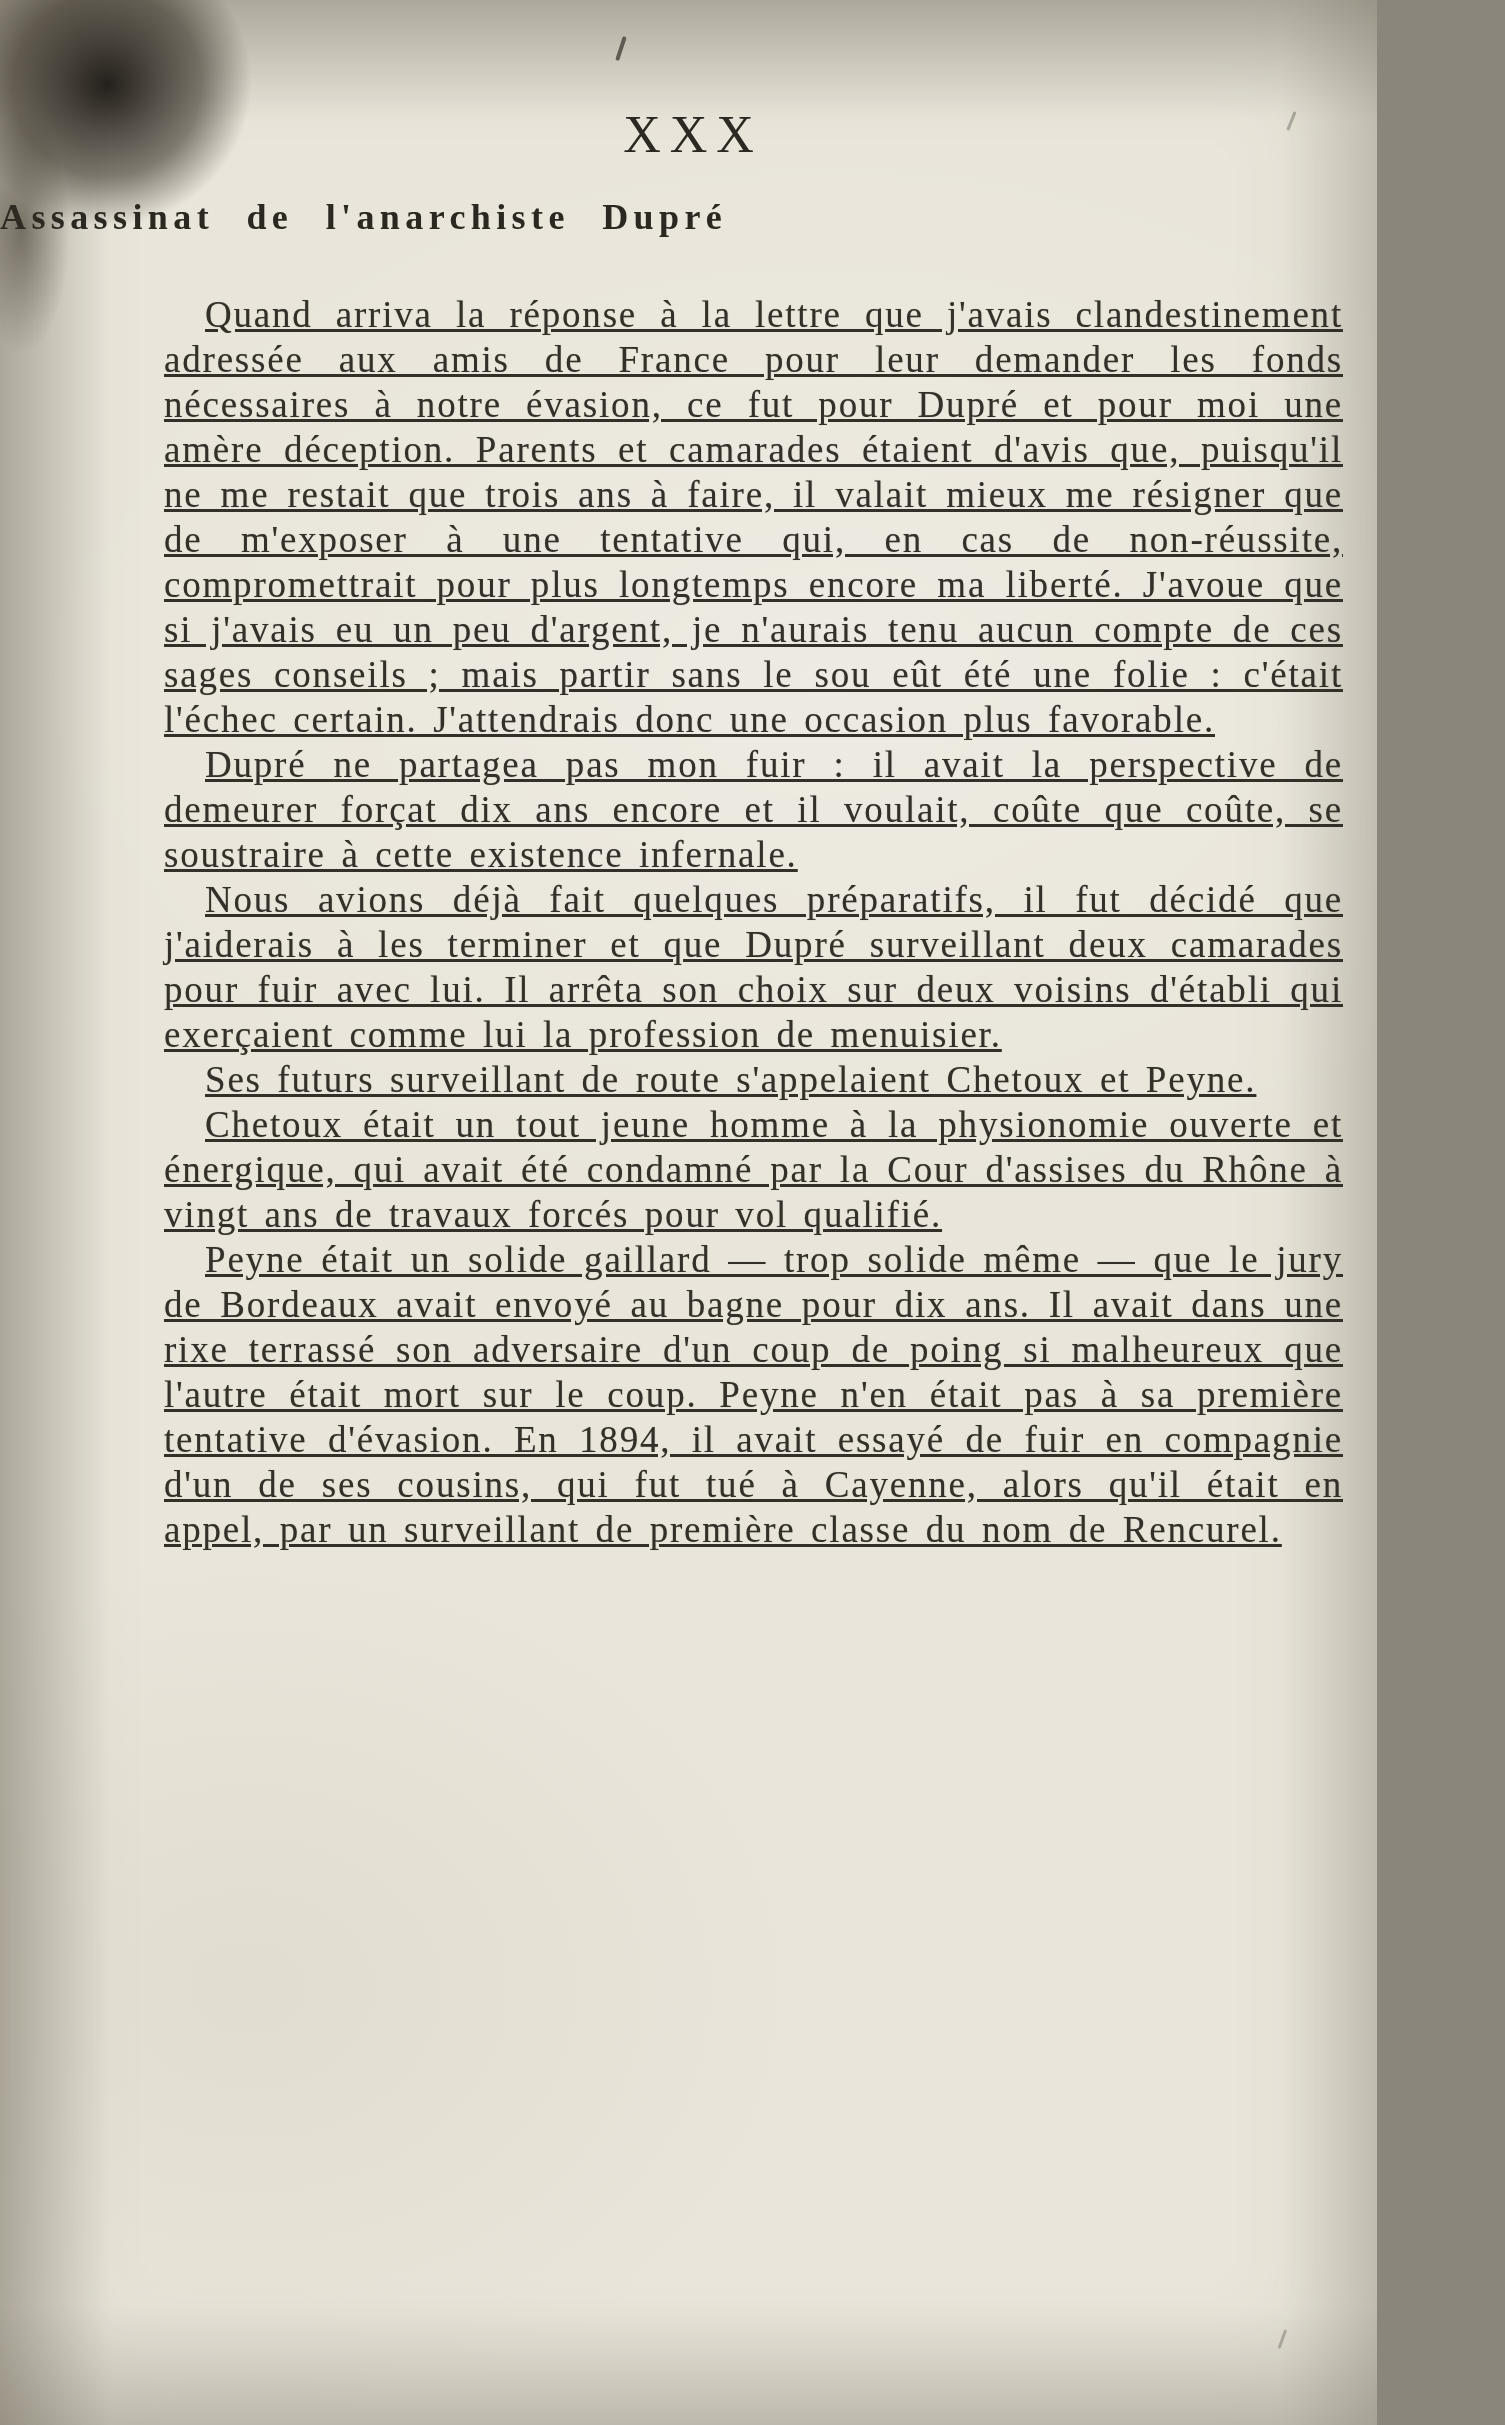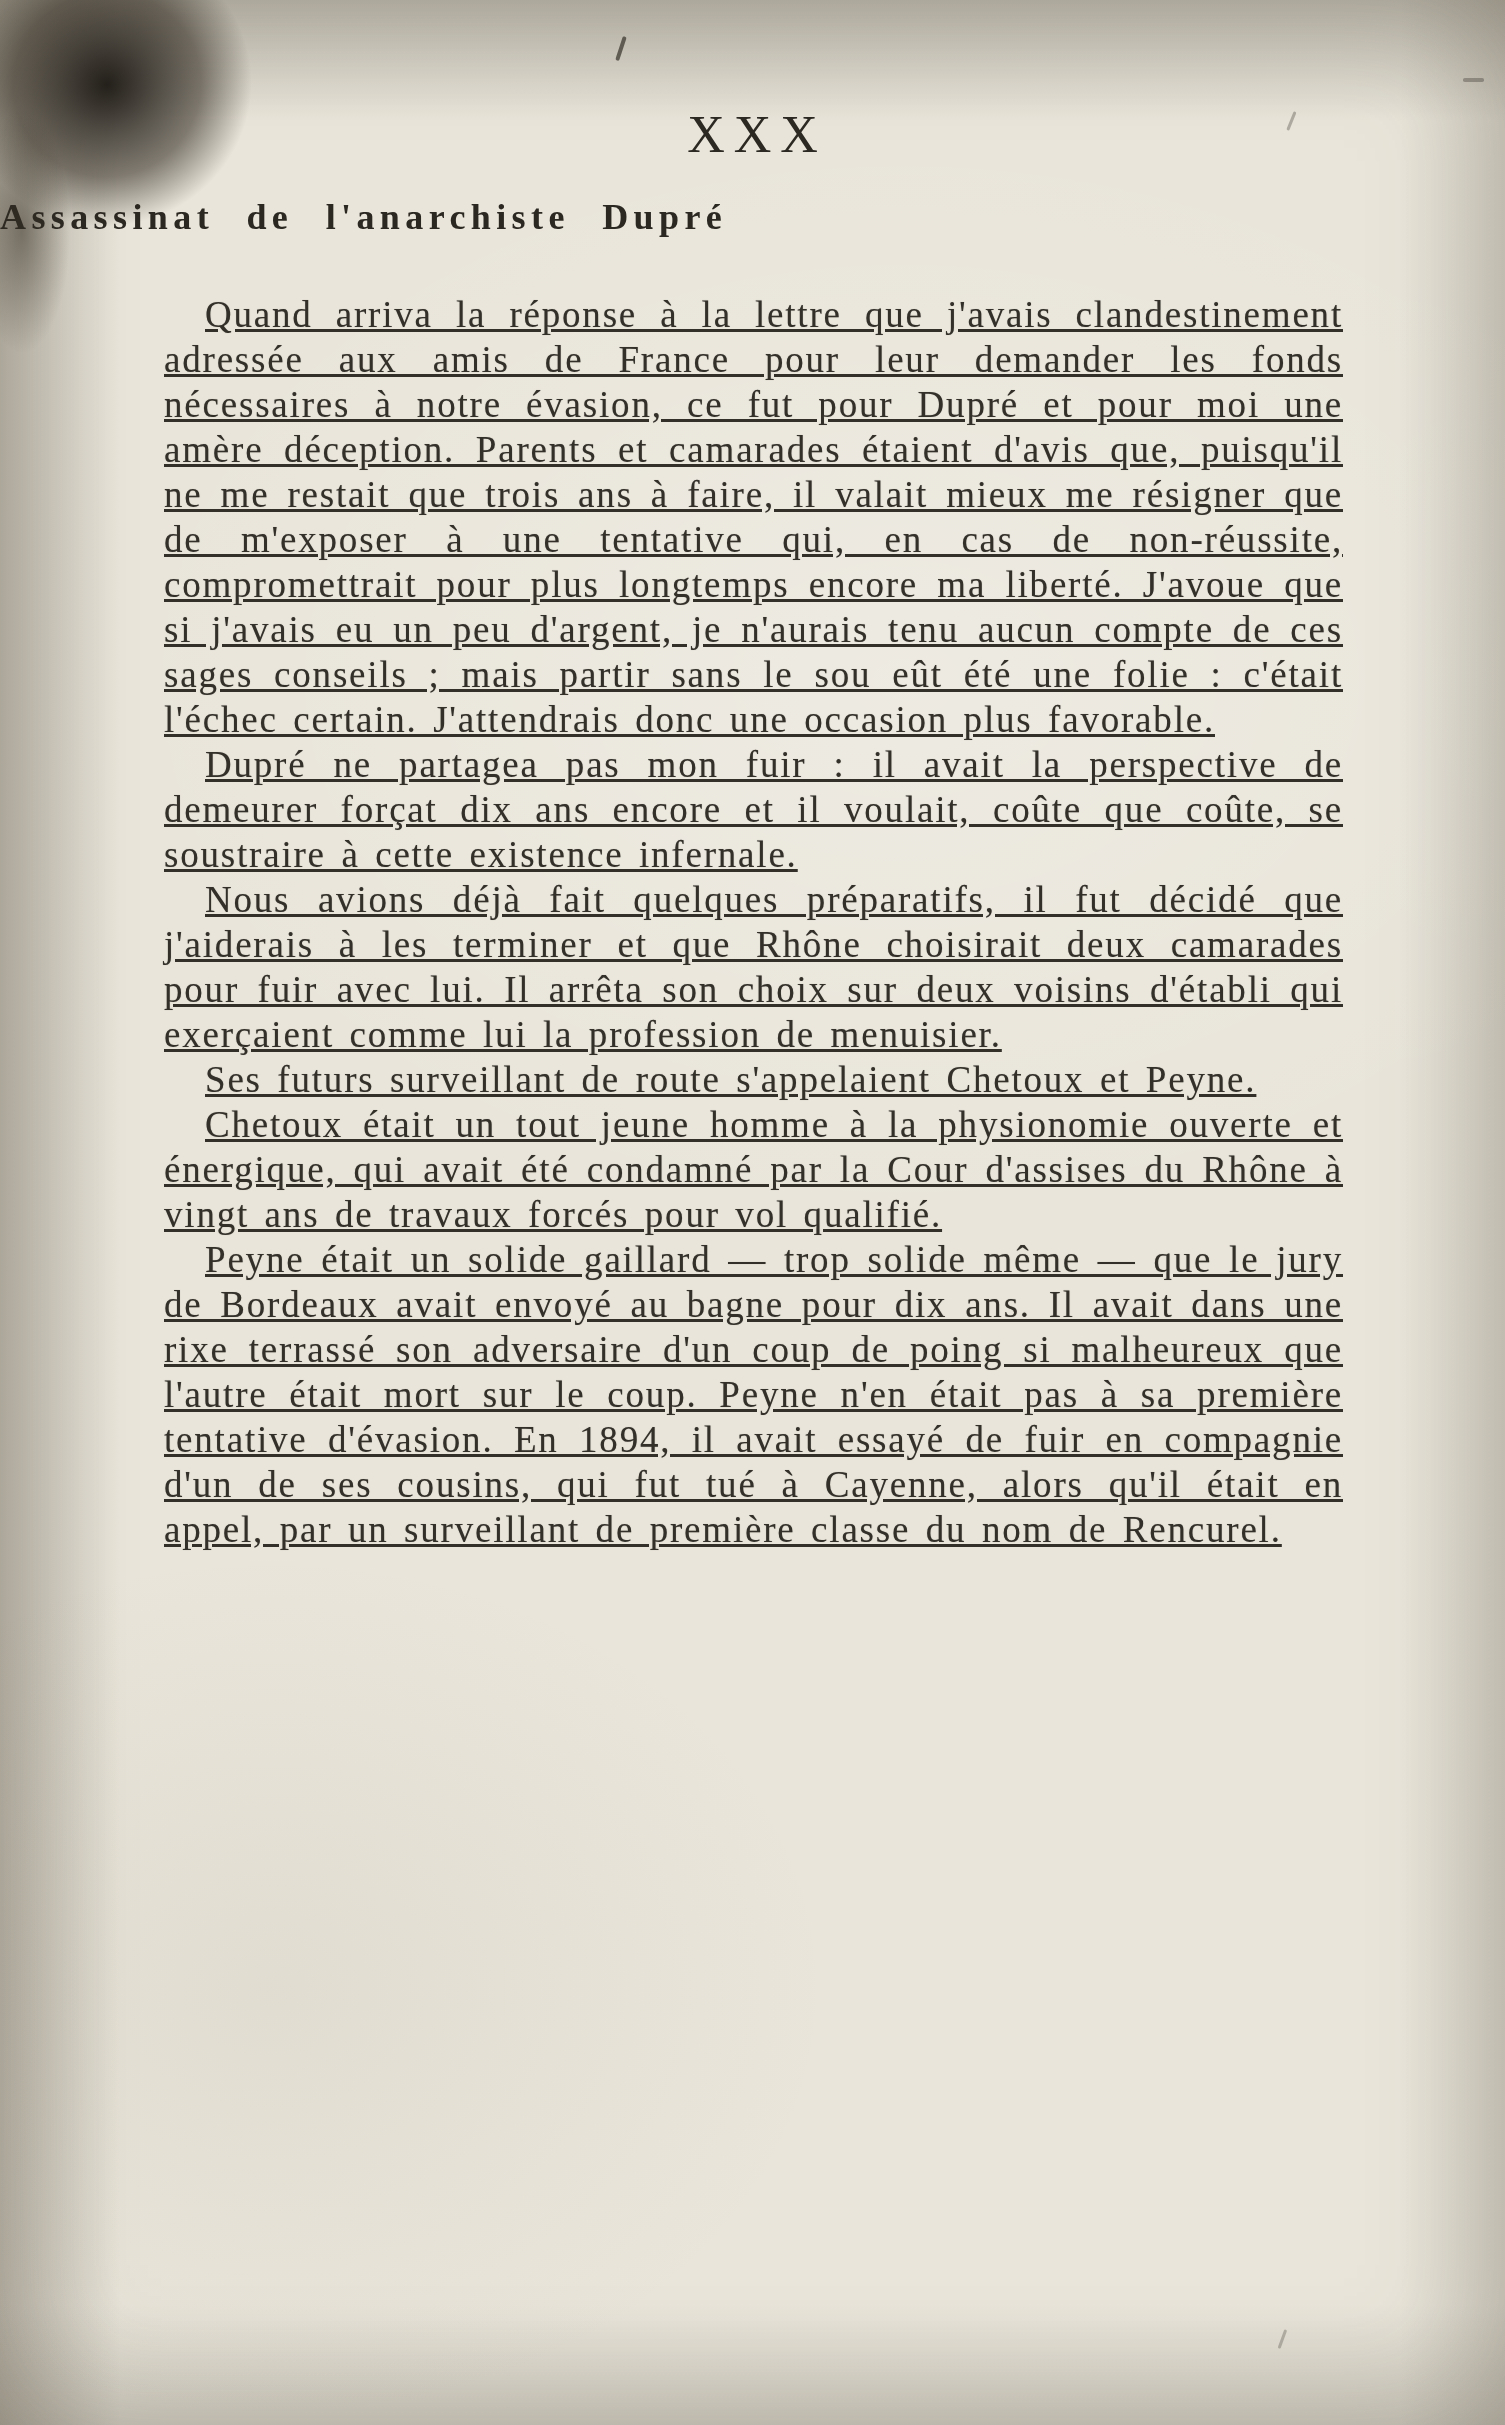--- a/index.html
+++ b/index.html
@@ -3,21 +3,21 @@
 <meta charset="utf-8">
 <style>
   html, body {
     margin: 0;
     padding: 0;
     background: #8a867c;
   }
 
   .page {
     position: relative;
-    width: 1505px;
+    width: 1377px;
     height: 2426px;
     overflow: hidden;
     background:
       radial-gradient(1159px 803px at 60% 28%, rgba(255,255,255,0.22), rgba(255,255,255,0) 70%),
       radial-gradient(803px 624px at 18% 82%, rgba(120,110,90,0.07), rgba(120,110,90,0) 70%),
       linear-gradient(90deg, rgba(88,80,66,0.32), rgba(88,80,66,0) 8%, rgba(88,80,66,0) 93%, rgba(88,80,66,0.16)),
       linear-gradient(180deg, rgba(80,74,62,0.30), rgba(80,74,62,0) 5%, rgba(80,74,62,0) 95%, rgba(80,74,62,0.18)),
       #e9e5da;
     box-shadow: inset 0 0 134px rgba(95,88,72,0.30);
     font-family: "Liberation Serif", "DejaVu Serif", serif;
@@ -109,20 +109,20 @@
   <span class="artifact a3"></span>
   <span class="artifact a4"></span>
 
   <div class="chapter">XXX</div>
 
   <div class="title">Assassinat de l'anarchiste Dupré</div>
 
   <div class="body-text">
     <p>Quand arriva la réponse à la lettre que j'avais clandestinement adressée aux amis de France pour leur demander les fonds nécessaires à notre évasion, ce fut pour Dupré et pour moi une amère déception. Parents et camarades étaient d'avis que, puisqu'il ne me restait que trois ans à faire, il valait mieux me résigner que de m'exposer à une tentative qui, en cas de non-réussite, compromettrait pour plus longtemps encore ma liberté. J'avoue que si j'avais eu un peu d'argent, je n'aurais tenu aucun compte de ces sages conseils ; mais partir sans le sou eût été une folie : c'était l'échec certain. J'attendrais donc une occasion plus favorable.</p>
     <p>Dupré ne partagea pas mon fuir : il avait la perspective de demeurer forçat dix ans encore et il voulait, coûte que coûte, se soustraire à cette existence infernale.</p>
-    <p>Nous avions déjà fait quelques préparatifs, il fut décidé que j'aiderais à les terminer et que Rhône choisirait deux camarades pour fuir avec lui. Il arrêta son choix sur deux voisins d'établi qui exerçaient comme lui la profession de menuisier.</p>
+    <p>Nous avions déjà fait quelques préparatifs, il fut décidé que j'aiderais à les terminer et que Dupré surveillant deux camarades pour fuir avec lui. Il arrêta son choix sur deux voisins d'établi qui exerçaient comme lui la profession de menuisier.</p>
     <p>Ses futurs surveillant de route s'appelaient Chetoux et Peyne.</p>
     <p>Chetoux était un tout jeune homme à la physionomie ouverte et énergique, qui avait été condamné par la Cour d'assises du Rhône à vingt ans de travaux forcés pour vol qualifié.</p>
     <p>Peyne était un solide gaillard — trop solide même — que le jury de Bordeaux avait envoyé au bagne pour dix ans. Il avait dans une rixe terrassé son adversaire d'un coup de poing si malheureux que l'autre était mort sur le coup. Peyne n'en était pas à sa première tentative d'évasion. En 1894, il avait essayé de fuir en compagnie d'un de ses cousins, qui fut tué à Cayenne, alors qu'il était en appel, par un surveillant de première classe du nom de Rencurel.</p>
   </div>
 
 </div>
 
 
 </body></html>

